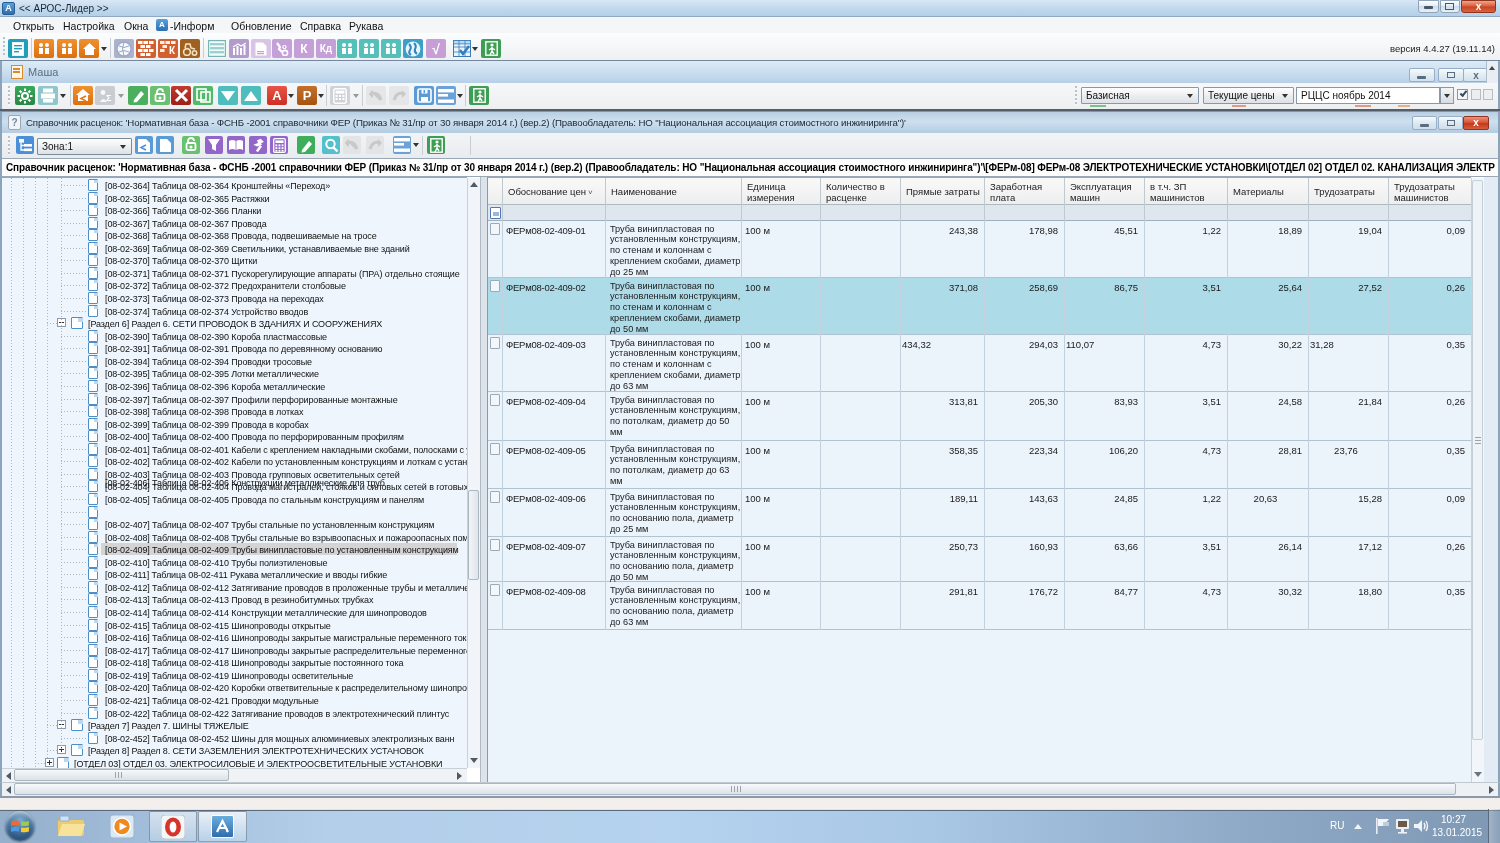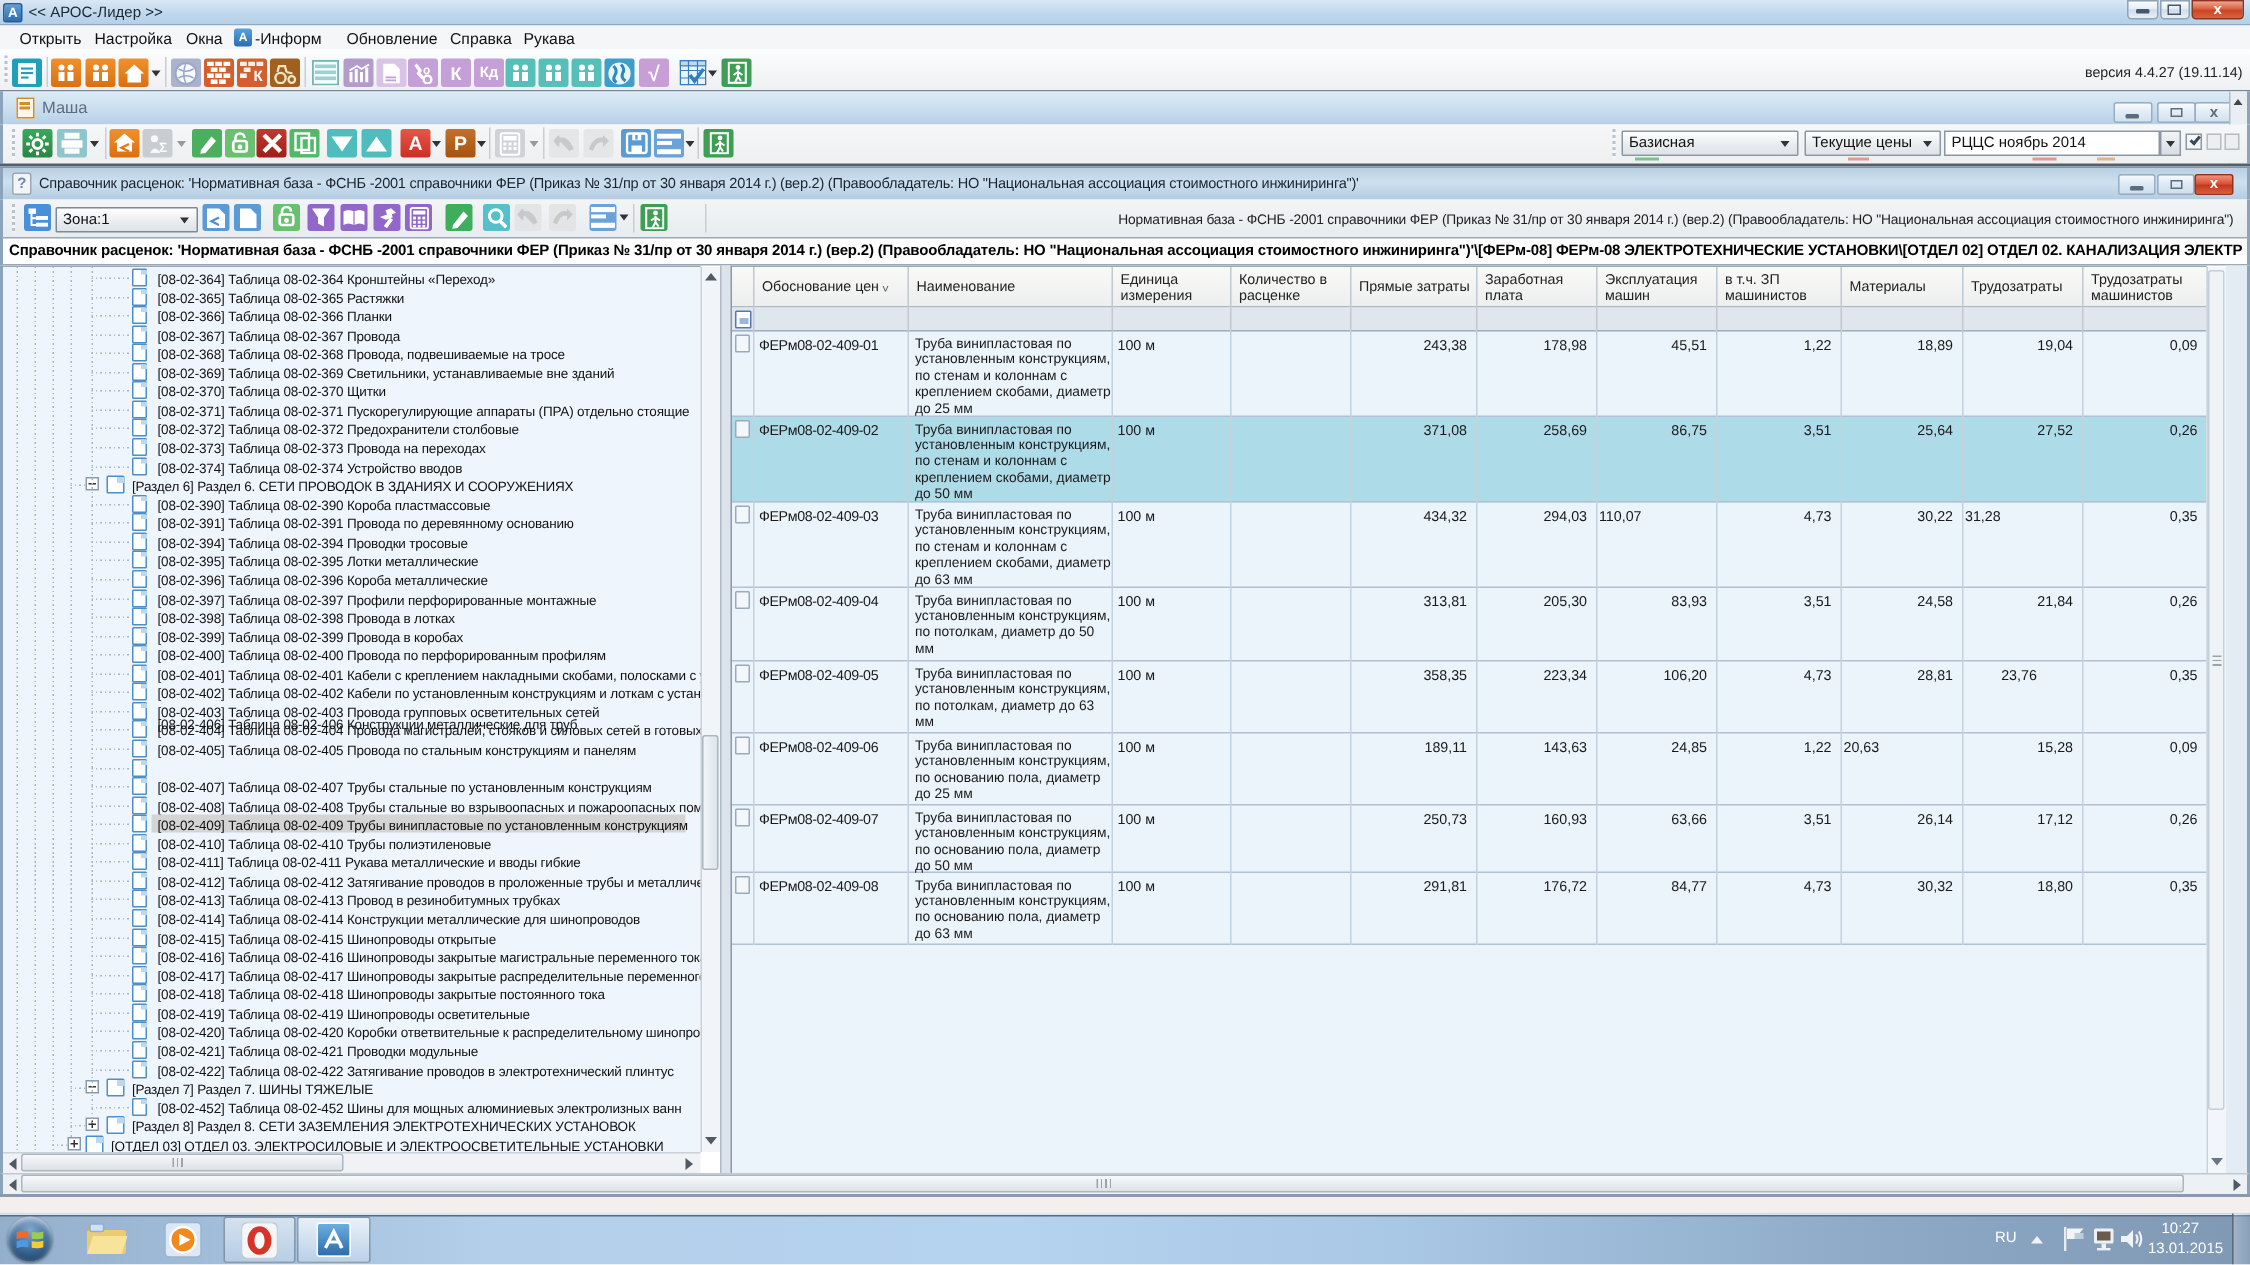--- a/index.html
+++ b/index.html
@@ -453,21 +453,20 @@
 <div class="dd" style="left:413px;top:143px"></div>
 <div class="sep" style="left:422px;top:136px;height:19px"></div>
 <div class="icn" style="left:427px;top:136px;width:18px;height:18px;background:#3d9e54;font-size:11px;border-radius:2px;">
       <svg width="13" height="15" viewBox="0 0 13 15">
         <rect x="0.8" y="0.8" width="11.4" height="13.4" fill="none" stroke="#fff" stroke-width="1.4"></rect>
         <circle cx="7" cy="4" r="1.6" fill="#fff"></circle>
         <path d="M7 6 L7 10 M7 7 L4 9 M7 7 L10 9 M7 10 L5 14 M7 10 L9 13" stroke="#fff" stroke-width="1.4"></path>
       </svg>
     </div>
 <div class="sep" style="left:470px;top:136px;height:19px"></div>
-<div class="a tt" style="right:11px;top:141px;font-size:9.2px;letter-spacing:-0.1px;color:#222">Нормативная база - ФСНБ -2001 справочники ФЕР (Приказ № 31/пр от 30 января 2014 г.) (вер.2) (Правообладатель: НО "Национальная ассоциация стоимостного инжиниринга")</div>
 <div class="a" style="left:0;top:158px;width:1500px;height:19px;background:#fdfdfd;border:1px solid #9aa8b6;border-left:2px solid #8ba4bc;border-right:2px solid #8ba4bc"></div>
 <div class="a tt" style="left:6px;top:162px;font-size:10px;font-weight:bold;letter-spacing:-0.12px;color:#000;width:1492px;overflow:hidden">Справочник расценок: 'Нормативная база - ФСНБ -2001 справочники ФЕР (Приказ № 31/пр от 30 января 2014 г.) (вер.2) (Правообладатель: НО "Национальная ассоциация стоимостного инжиниринга")'\[ФЕРм-08] ФЕРм-08 ЭЛЕКТРОТЕХНИЧЕСКИЕ УСТАНОВКИ\[ОТДЕЛ 02] ОТДЕЛ 02. КАНАЛИЗАЦИЯ ЭЛЕКТР</div>
 <div class="a" style="left:0;top:177px;width:2px;height:605px;background:#8ba4bc"></div>
 <div class="a" style="left:1498px;top:177px;width:2px;height:605px;background:#8ba4bc"></div>
 <div class="a" style="left:2px;top:177px;width:465px;height:591px;background:#eef5fc;border-top:1px solid #9aa8b6"></div>
 <div class="a" style="left:11px;top:178px;width:1px;height:590px;background:repeating-linear-gradient(#a8b8c6 0 1px,transparent 1px 3px)"></div>
 <div class="a" style="left:23px;top:178px;width:1px;height:590px;background:repeating-linear-gradient(#a8b8c6 0 1px,transparent 1px 3px)"></div>
 <div class="a" style="left:35px;top:178px;width:1px;height:590px;background:repeating-linear-gradient(#a8b8c6 0 1px,transparent 1px 3px)"></div>
 <div class="a" style="left:47px;top:178px;width:1px;height:590px;background:repeating-linear-gradient(#a8b8c6 0 1px,transparent 1px 3px)"></div>
 <div class="a" style="left:61px;top:185px;width:26px;height:1px;background:repeating-linear-gradient(90deg,#a8b8c6 0 1px,transparent 1px 3px)"></div>
@@ -762,21 +761,21 @@
 <div class="a tt" style="left:1390px;top:282px;width:75px;text-align:right;font-size:9.5px;color:#1a1a1a">0,26</div>
 <div class="a" style="left:488px;top:391px;width:983px;height:1px;background:#b3c2d2"></div>
 <div class="a" style="left:490px;top:337px;width:10px;height:12px;background:#f4f7fa;border:1px solid #9ab;border-radius:1px"></div>
 <div class="a tt" style="left:506px;top:339px;font-size:9.5px;letter-spacing:-0.25px;color:#1a1a1a">ФЕРм08-02-409-03</div>
 <div class="a tt" style="left:610px;top:338px;font-size:9.2px;color:#1a1a1a">Труба винипластовая по</div>
 <div class="a tt" style="left:610px;top:348px;font-size:9.2px;color:#1a1a1a">установленным конструкциям,</div>
 <div class="a tt" style="left:610px;top:359px;font-size:9.2px;color:#1a1a1a">по стенам и колоннам с</div>
 <div class="a tt" style="left:610px;top:370px;font-size:9.2px;color:#1a1a1a">креплением скобами, диаметр</div>
 <div class="a tt" style="left:610px;top:381px;font-size:9.2px;color:#1a1a1a">до 63 мм</div>
 <div class="a tt" style="left:745px;top:339px;font-size:9.5px;color:#1a1a1a">100 м</div>
-<div class="a tt" style="left:902px;top:339px;width:76px;text-align:right;font-size:9.5px;color:#1a1a1a">434,32</div>
+<div class="a tt" style="left:902px;top:339px;width:76px;font-size:9.5px;color:#1a1a1a">434,32</div>
 <div class="a tt" style="left:986px;top:339px;width:72px;text-align:right;font-size:9.5px;color:#1a1a1a">294,03</div>
 <div class="a tt" style="left:1066px;top:339px;width:72px;text-align:left;font-size:9.5px;color:#1a1a1a">110,07</div>
 <div class="a tt" style="left:1146px;top:339px;width:75px;text-align:right;font-size:9.5px;color:#1a1a1a">4,73</div>
 <div class="a tt" style="left:1229px;top:339px;width:73px;text-align:right;font-size:9.5px;color:#1a1a1a">30,22</div>
 <div class="a tt" style="left:1310px;top:339px;width:72px;text-align:left;font-size:9.5px;color:#1a1a1a">31,28</div>
 <div class="a tt" style="left:1390px;top:339px;width:75px;text-align:right;font-size:9.5px;color:#1a1a1a">0,35</div>
 <div class="a" style="left:488px;top:440px;width:983px;height:1px;background:#b3c2d2"></div>
 <div class="a" style="left:490px;top:394px;width:10px;height:12px;background:#f4f7fa;border:1px solid #9ab;border-radius:1px"></div>
 <div class="a tt" style="left:506px;top:396px;font-size:9.5px;letter-spacing:-0.25px;color:#1a1a1a">ФЕРм08-02-409-04</div>
 <div class="a tt" style="left:610px;top:395px;font-size:9.2px;color:#1a1a1a">Труба винипластовая по</div>
@@ -811,21 +810,21 @@
 <div class="a tt" style="left:506px;top:493px;font-size:9.5px;letter-spacing:-0.25px;color:#1a1a1a">ФЕРм08-02-409-06</div>
 <div class="a tt" style="left:610px;top:492px;font-size:9.2px;color:#1a1a1a">Труба винипластовая по</div>
 <div class="a tt" style="left:610px;top:502px;font-size:9.2px;color:#1a1a1a">установленным конструкциям,</div>
 <div class="a tt" style="left:610px;top:513px;font-size:9.2px;color:#1a1a1a">по основанию пола, диаметр</div>
 <div class="a tt" style="left:610px;top:524px;font-size:9.2px;color:#1a1a1a">до 25 мм</div>
 <div class="a tt" style="left:745px;top:493px;font-size:9.5px;color:#1a1a1a">100 м</div>
 <div class="a tt" style="left:902px;top:493px;width:76px;text-align:right;font-size:9.5px;color:#1a1a1a">189,11</div>
 <div class="a tt" style="left:986px;top:493px;width:72px;text-align:right;font-size:9.5px;color:#1a1a1a">143,63</div>
 <div class="a tt" style="left:1066px;top:493px;width:72px;text-align:right;font-size:9.5px;color:#1a1a1a">24,85</div>
 <div class="a tt" style="left:1146px;top:493px;width:75px;text-align:right;font-size:9.5px;color:#1a1a1a">1,22</div>
-<div class="a tt" style="left:1229px;top:493px;width:73px;text-align:left;font-size:9.5px;color:#1a1a1a">20,63</div>
+<div class="a tt" style="left:1229px;top:493px;width:73px;text-align:center;font-size:9.5px;color:#1a1a1a">20,63</div>
 <div class="a tt" style="left:1310px;top:493px;width:72px;text-align:right;font-size:9.5px;color:#1a1a1a">15,28</div>
 <div class="a tt" style="left:1390px;top:493px;width:75px;text-align:right;font-size:9.5px;color:#1a1a1a">0,09</div>
 <div class="a" style="left:488px;top:581px;width:983px;height:1px;background:#b3c2d2"></div>
 <div class="a" style="left:490px;top:539px;width:10px;height:12px;background:#f4f7fa;border:1px solid #9ab;border-radius:1px"></div>
 <div class="a tt" style="left:506px;top:541px;font-size:9.5px;letter-spacing:-0.25px;color:#1a1a1a">ФЕРм08-02-409-07</div>
 <div class="a tt" style="left:610px;top:540px;font-size:9.2px;color:#1a1a1a">Труба винипластовая по</div>
 <div class="a tt" style="left:610px;top:550px;font-size:9.2px;color:#1a1a1a">установленным конструкциям,</div>
 <div class="a tt" style="left:610px;top:561px;font-size:9.2px;color:#1a1a1a">по основанию пола, диаметр</div>
 <div class="a tt" style="left:610px;top:572px;font-size:9.2px;color:#1a1a1a">до 50 мм</div>
 <div class="a tt" style="left:745px;top:541px;font-size:9.5px;color:#1a1a1a">100 м</div>

